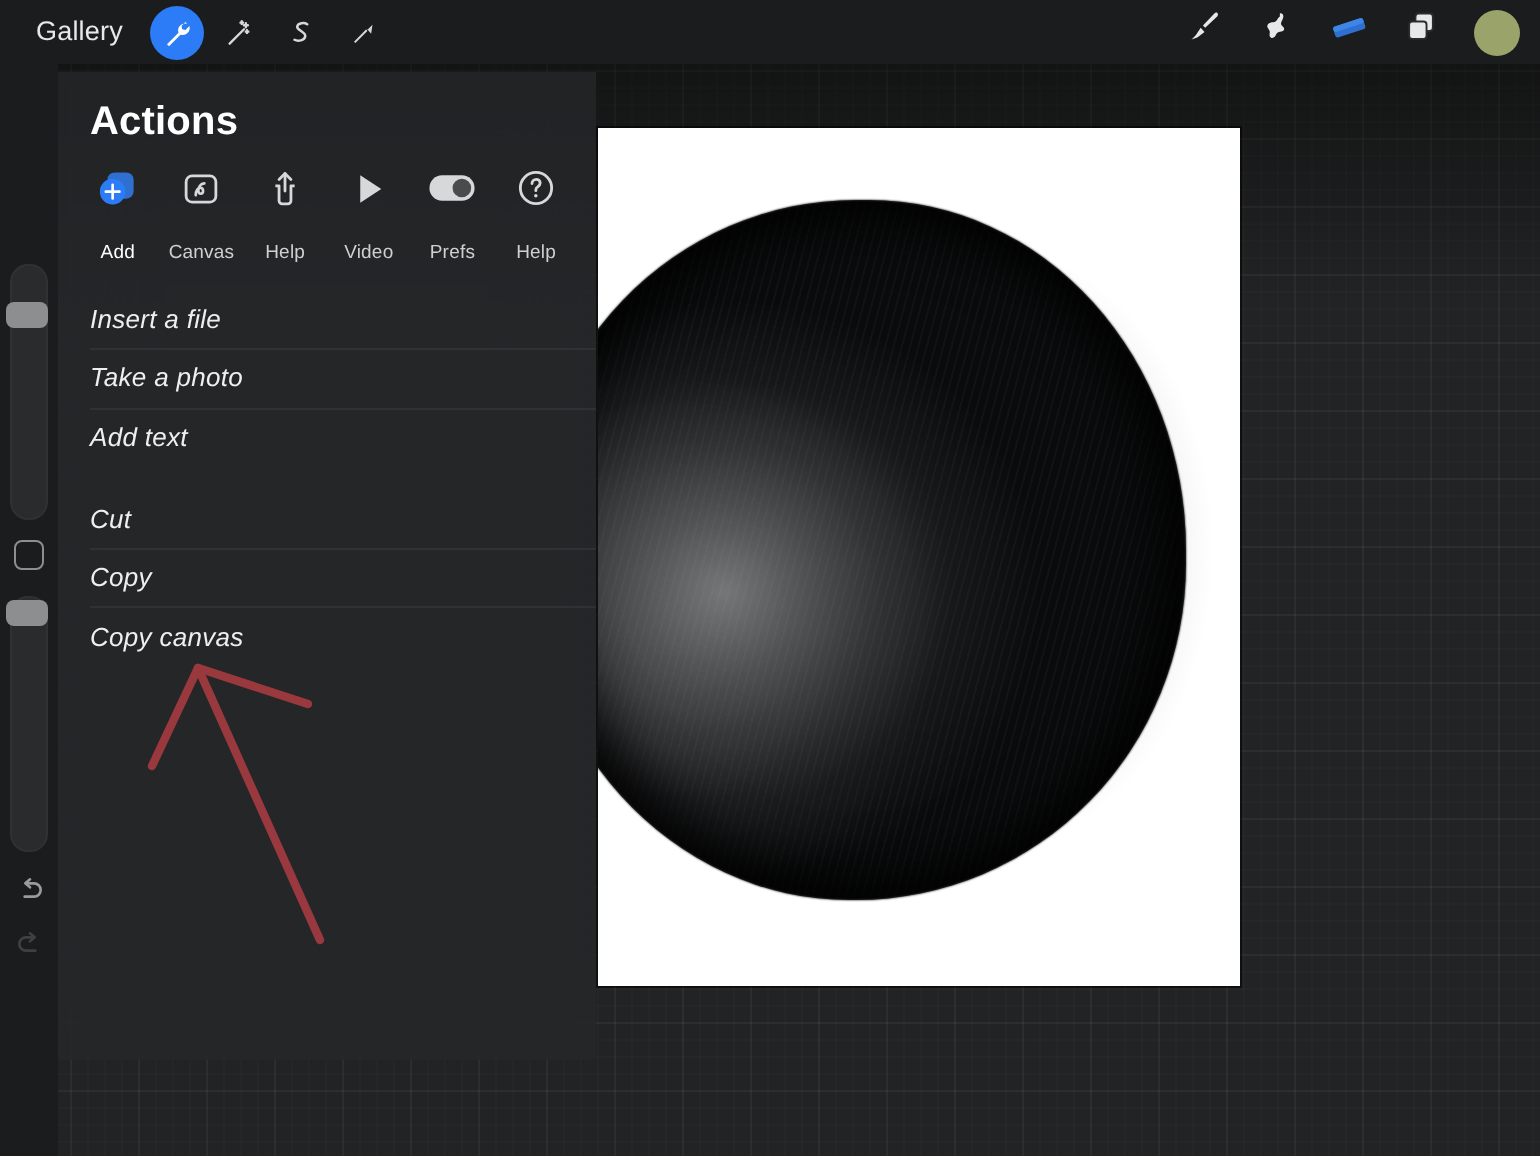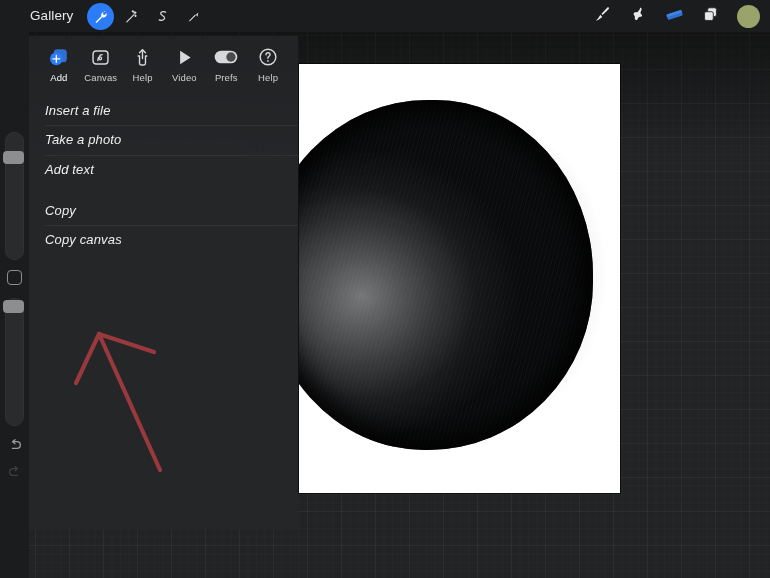--- a/index.html
+++ b/index.html
@@ -40,21 +40,21 @@
   
   .topbar {
     position: absolute;
     left: 0; top: 0;
     width: 770px; height: 32px;
     background: #1b1c1e;
     display: flex;
     align-items: center;
     z-index: 40;
   }
-  .topbar-left { display: flex; align-items: center; gap: 4px; padding-left: 20px; }
+  .topbar-left { display: flex; align-items: center; gap: 4px; padding-left: 8px; }
   .topbar-right { margin-left: auto; display: flex; align-items: center; gap: 6px; padding-right: 10px; }
 
   .gallery-btn {
     color: #e8e8e8;
     font-size: 13.5px;
     padding: 3px 10px 4px 10px;
     letter-spacing: 0.1px;
   }
 
   .tool-circle {
@@ -183,21 +183,21 @@
     display: flex;
     align-items: flex-end;
     padding: 10px 9px 0 9px;
     gap: 0;
   }
   .icon-item {
     flex: 1;
     display: flex;
     flex-direction: column;
     align-items: center;
-    gap: 4px;
+    gap: 16px;
   }
   .icon-glyph { height: 22px; display:flex; align-items:center; justify-content:center; }
   .icon-label {
     font-size: 9.5px;
     color: #cfd0d1;
     letter-spacing: 0.1px;
   }
   .icon-item.accent .icon-label { color: #ffffff; }
 
   .menu { margin-top: 13px; }
@@ -342,20 +342,21 @@
     </div>
     <div class="rail-icon" style="top:430px; opacity:0.45;">
       <svg width="16" height="16" viewBox="0 0 24 24" fill="none" stroke="#6a6b6d" stroke-width="2" stroke-linecap="round" stroke-linejoin="round">
         <path d="M15 7H9a5 5 0 0 0 0 10h7"></path>
         <polyline points="12,4 15.5,7 12,10"></polyline>
       </svg>
     </div>
   </div>
 
   <div class="panel">
+    <div class="panel-title">Actions</div>
 
     <div class="icon-row">
 
       <div class="icon-item accent">
         <span class="icon-glyph">
           <svg width="21" height="21" viewBox="0 0 24 24">
             <rect x="6.5" y="2.5" width="15" height="15" rx="4.2" fill="#2f6fd0"></rect>
             <circle cx="9.5" cy="13.5" r="7.3" fill="#2b7cf6"></circle>
             <path d="M9.5 9.6v7.8M5.6 13.5h7.8" stroke="#ffffff" stroke-width="1.5" stroke-linecap="round"></path>
           </svg>
@@ -418,20 +419,21 @@
     <div class="menu">
       <div class="menu-group">
         <div class="menu-item">Insert a file</div>
         <div class="menu-item">Take a photo</div>
         <div class="menu-item">Add text</div>
       </div>
 
       <div class="menu-gap"></div>
 
       <div class="menu-group">
+        <div class="menu-item">Cut</div>
         <div class="menu-item">Copy</div>
         <div class="menu-item">Copy canvas</div>
       </div>
     </div>
   </div>
 
   <svg class="annotation" viewBox="0 0 770 578">
     <g fill="none" stroke="#a33b41" stroke-width="4.2" stroke-linecap="round" stroke-linejoin="round" opacity="0.92">
       <path d="M99 334 L160 470"></path>
       <path d="M99 334 L76 383"></path>

